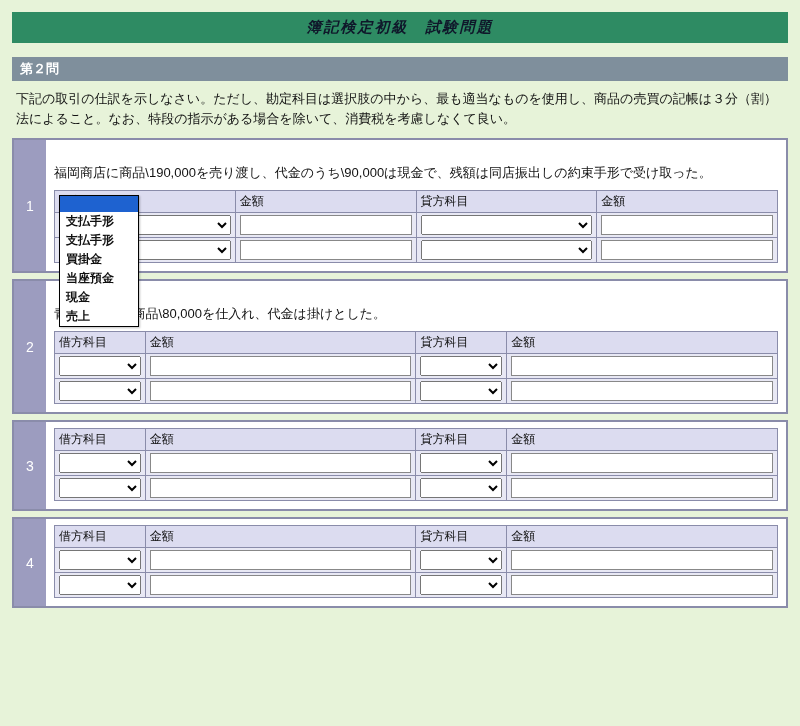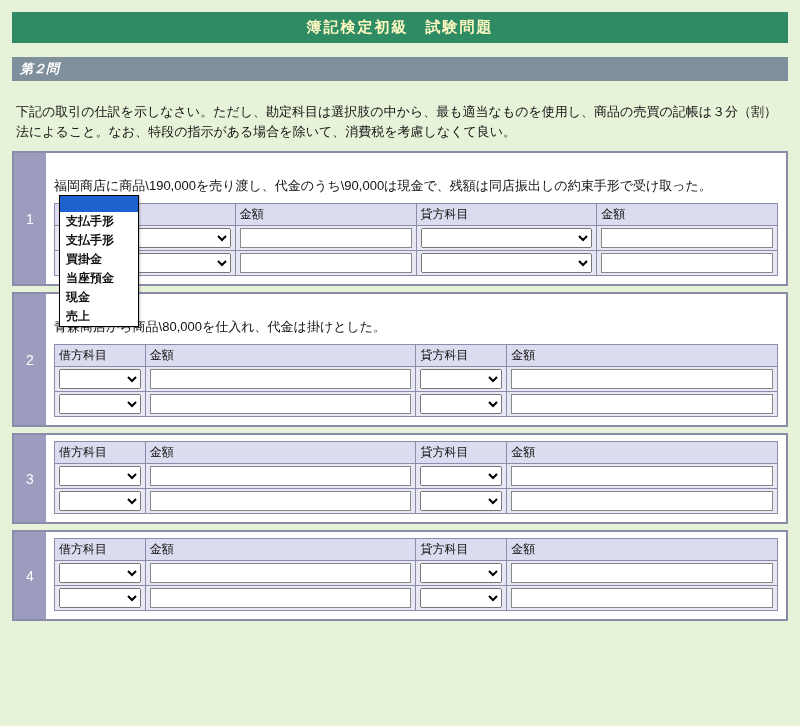--- a/index.html
+++ b/index.html
@@ -7,38 +7,38 @@
     padding: 12px;
     background: #e7f3d9;
     font-family: "Meiryo", "MS PGothic", sans-serif;
     font-size: 13px;
     color: #111;
     width: 800px;
     box-sizing: border-box;
   }
   .title-bar {
     background: #2e8b63;
-    color: #fef9c3;
+    color: #0f172a;
     text-align: center;
     font-weight: bold;
     padding: 6px 0;
     font-size: 15px;
     letter-spacing: 2px;
+    font-style: italic;
   }
   .section-bar {
     background: #7f8f9c;
     color: #fff;
     font-weight: bold;
     padding: 3px 8px;
     margin-top: 14px;
     font-size: 13px;
-    font-style: italic;
   }
   .instructions {
-    padding: 21px 4px 10px 4px;
+    padding: 8px 4px 10px 4px;
     line-height: 1.5;
     font-size: 13px;
   }
   .question-block {
     display: flex;
     border: 2px solid #8a8caa;
     margin-bottom: 6px;
     background: #fff;
   }
   .qnum {

